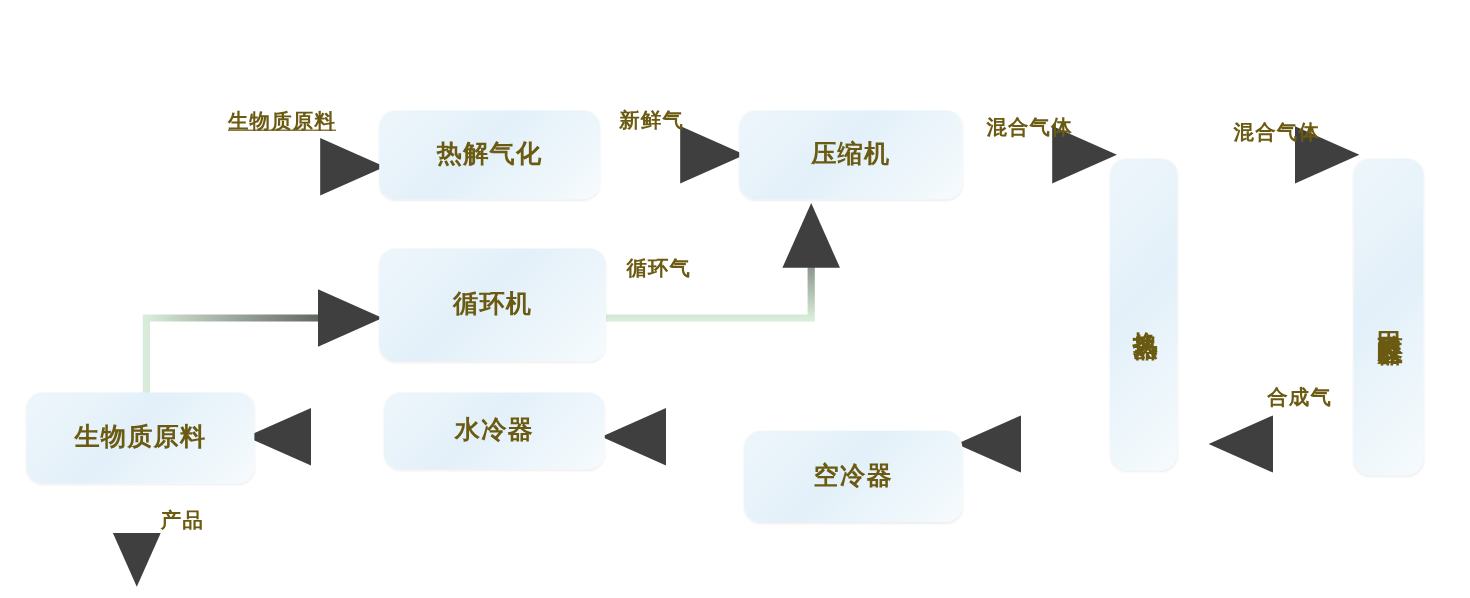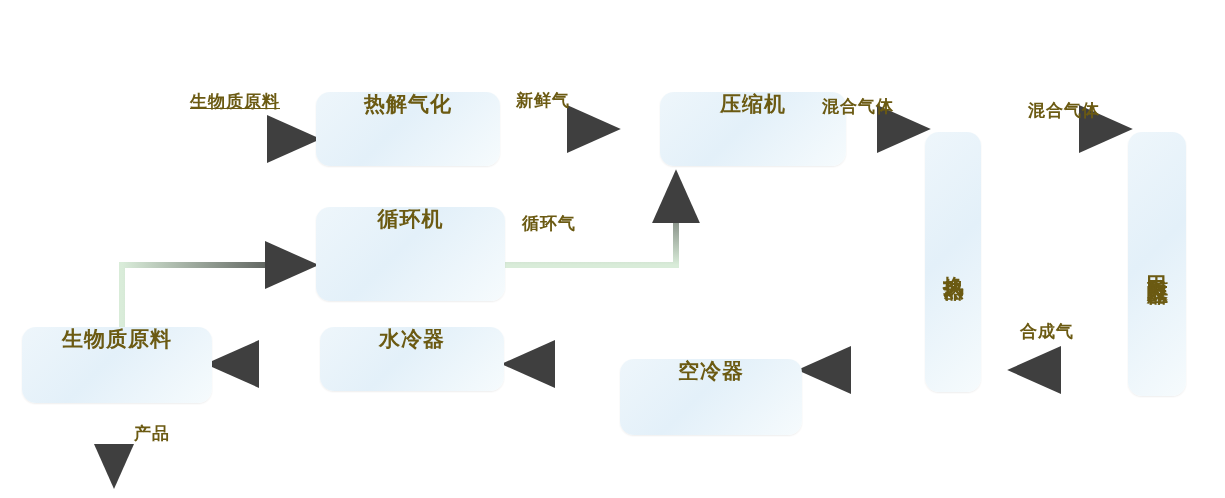--- a/index.html
+++ b/index.html
@@ -7,21 +7,21 @@
     width:1225px;height:498px;background:#ffffff;
     font-family:"Liberation Sans","DejaVu Sans",sans-serif;
     position:relative;overflow:hidden;
   }
   #canvas{position:absolute;left:0;top:0;width:1225px;height:498px;}
   .node{
     position:absolute;
     border-radius:14px;
     background:linear-gradient(135deg,#eef6fb 0%,#e3f0f9 45%,#f6fbfd 100%);
     box-shadow:0 1px 2px rgba(0,0,0,0.07);
-    display:flex;justify-content:center;
+    display:flex;align-items:center;justify-content:center;
     color:#6b5a12;
     font-weight:bold;
     font-size:21px;
     text-align:center;
     line-height:1.18;
     letter-spacing:1px;
   }
   .node.vert{
     font-size:21px;
     letter-spacing:2px;
@@ -84,21 +84,21 @@
 
     <line x1="315" y1="364" x2="216" y2="364" stroke="url(#gradLeft)" stroke-width="6" marker-end="url(#arrowDark)"></line>
 
     <line x1="114" y1="400" x2="114" y2="480" stroke="url(#gradDown)" stroke-width="5" marker-end="url(#arrowDark)"></line>
   </svg>
 
   <div class="node" style="left:316px;top:92px;width:184px;height:74px;">
     <span>热解气化</span>
   </div>
 
-  <div class="node" style="left:616px;top:92px;width:186px;height:74px;margin-left:44px;">
+  <div class="node" style="left:616px;top:92px;width:186px;height:74px;">
     <span>压缩机</span>
   </div>
 
   <div class="node" style="left:316px;top:207px;width:189px;height:94px;">
     <span>循环机</span>
   </div>
 
   <div class="node vert" style="left:925px;top:132px;width:56px;height:260px;">
     <span style="writing-mode:vertical-rl;text-orientation:upright;">换热器</span>
   </div>
@@ -122,17 +122,17 @@
   <div class="edge-label" style="left:190px;top:90px;text-decoration:underline;">生物质原料</div>
 
   <div class="edge-label" style="left:516px;top:89px;">新鲜气</div>
 
   <div class="edge-label" style="left:822px;top:95px;">混合气体</div>
 
   <div class="edge-label" style="left:1028px;top:99px;">混合气体</div>
 
   <div class="edge-label" style="left:522px;top:212px;">循环气</div>
 
-  <div class="edge-label" style="left:1020px;top:320px;">合成气</div>
+  <div class="edge-label" style="left:1056px;top:320px;">合成气</div>
 
   <div class="edge-label" style="left:134px;top:422px;">产品</div>
 
 </div>
 
 </body></html>

